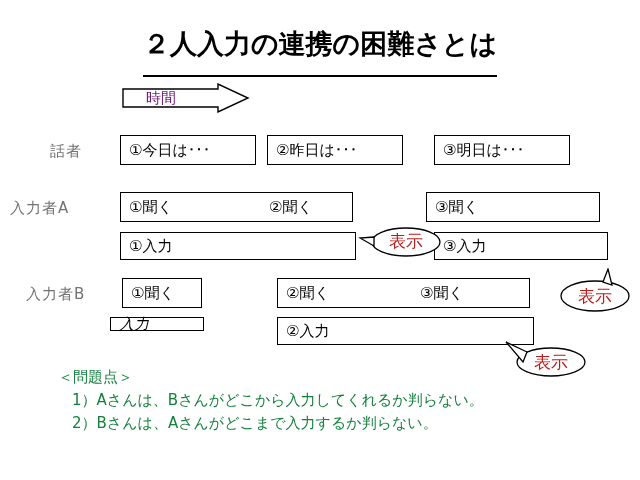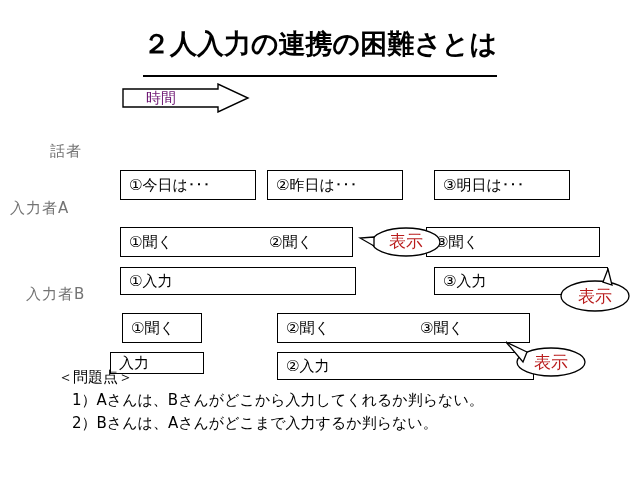--- a/index.html
+++ b/index.html
@@ -46,21 +46,20 @@
 
   
   .box {
     box-sizing: border-box;
     border: 1px solid #000000;
     background: #ffffff;
     color: #000000;
     font-size: 15px;
     line-height: 1;
     white-space: nowrap;
-    margin-top: 35px;
   }
   .box .txt {
     position: absolute;
     top: 50%;
     transform: translateY(-50%);
     white-space: nowrap;
   }
 
   
   .timearrow {
@@ -95,21 +94,21 @@
     font-size: 17px;
     color: #b91c1c;
     white-space: nowrap;
   }
 
   
   .problems {
     left: 58px;
     top: 366px;
     font-size: 15px;
-    color: #000000;
+    color: #15803d;
     line-height: 23px;
     white-space: nowrap;
   }
   .problems .phead { margin-left: 0px; }
   .problems .pitem { margin-left: 14px; }
 </style>
 </head>
 <body>
 
 <div id="slide">
@@ -178,21 +177,21 @@
 
   <div class="abs box" style="left:122px; top:278px; width:80px; height:30px;">
     <span class="txt" style="left:8px;">①聞く</span>
   </div>
 
   <div class="abs box" style="left:277px; top:278px; width:253px; height:30px;">
     <span class="txt" style="left:8px;">②聞く</span>
     <span class="txt" style="left:142px;">③聞く</span>
   </div>
 
-  <div class="abs box" style="left:110px; top:317px; width:94px; height:22px;">
+  <div class="abs box" style="left:110px; top:317px; width:94px; height:14px;font-style:italic;">
     <span class="txt" style="left:8px;">入力</span>
   </div>
 
   <div class="abs box" style="left:277px; top:317px; width:257px; height:28px;">
     <span class="txt" style="left:8px;">②入力</span>
   </div>
 
   <div class="abs callout" style="left:505px; top:340px; width:84px; height:38px;">
     <svg width="84" height="38" viewBox="0 0 84 38">
       <ellipse cx="46" cy="22" rx="34" ry="14" fill="#ffffff" stroke="#000000" stroke-width="1.3"></ellipse>

